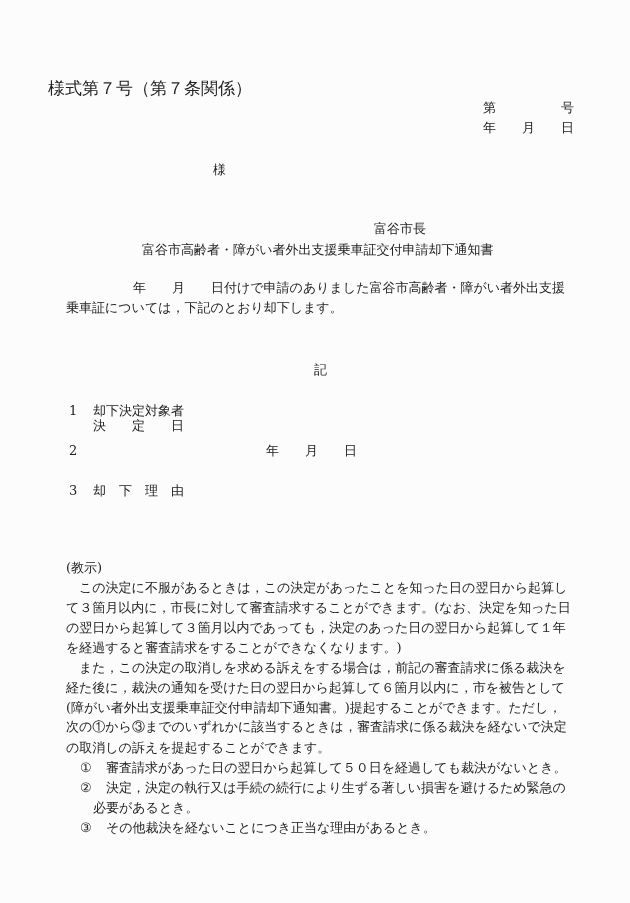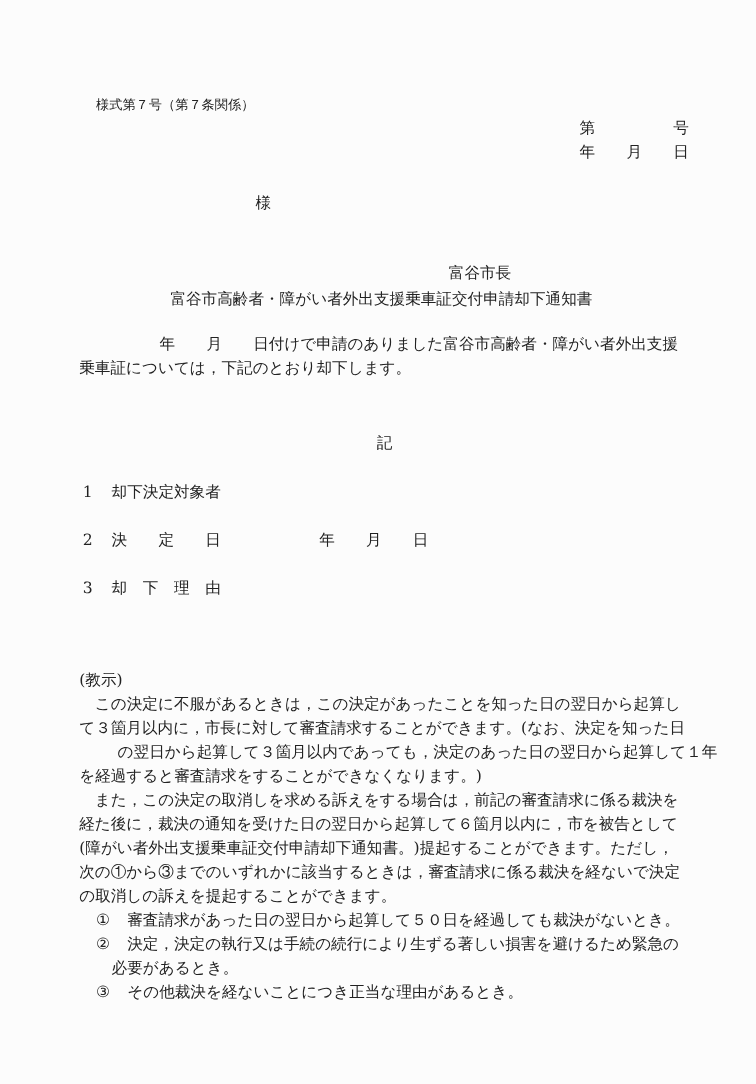--- a/index.html
+++ b/index.html
@@ -8,51 +8,51 @@
       background: #fcfcfc; color: #222;
       font-family: "DejaVu Serif", "Liberation Serif", serif;
       font-size: 13px;
     }
     .ln { position: absolute; white-space: pre; line-height: 16px; }
   </style>
 </head>
 <body>
 
 <div>
-  <div class="ln" style="left:80px;top:80px;font-size:11px;">様式第７号（第７条関係）</div>
+  <div class="ln" style="left:48px;top:80px;font-size:17px;">様式第７号（第７条関係）</div>
   <div class="ln" style="left:483px;top:100px;">第　　　　　号</div>
   <div class="ln" style="left:483px;top:120px;">年　　月　　日</div>
 
   <div class="ln" style="left:213px;top:162px;">様</div>
   <div class="ln" style="left:374px;top:221px;">富谷市長</div>
 
   <div class="ln" style="left:142px;top:242px;">富谷市高齢者・障がい者外出支援乗車証交付申請却下通知書</div>
 
   <div class="ln" style="left:133px;top:280px;">年　　月　　日付けで申請のありました富谷市高齢者・障がい者外出支援</div>
   <div class="ln" style="left:66px;top:300px;">乗車証については，下記のとおり却下します。</div>
 
   <div class="ln" style="left:314px;top:362px;">記</div>
 
   <div>
     <div class="ln" style="left:69px;top:403px;">1</div>
     <div class="ln" style="left:93px;top:403px;">却下決定対象者</div>
 
     <div class="ln" style="left:69px;top:443px;">2</div>
-    <div class="ln" style="left:93px;top:443px;text-align:center;">決　　定　　日</div>
+    <div class="ln" style="left:93px;top:418px;text-align:center;">決　　定　　日</div>
     <div class="ln" style="left:266px;top:443px;">年　　月　　日</div>
 
     <div class="ln" style="left:69px;top:483px;">3</div>
     <div class="ln" style="left:93px;top:483px;">却　下　理　由</div>
   </div>
 
   <div>
     <div class="ln" style="left:66px;top:560px;">(教示)</div>
     <div class="ln" style="left:66px;top:580px;">　この決定に不服があるときは，この決定があったことを知った日の翌日から起算し</div>
     <div class="ln" style="left:66px;top:600px;">て３箇月以内に，市長に対して審査請求することができます。(なお、決定を知った日</div>
-    <div class="ln" style="left:66px;top:620px;margin-left:32px;">の翌日から起算して３箇月以内であっても，決定のあった日の翌日から起算して１年</div>
+    <div class="ln" style="left:66px;top:620px;">の翌日から起算して３箇月以内であっても，決定のあった日の翌日から起算して１年</div>
     <div class="ln" style="left:66px;top:640px;text-align:right;">を経過すると審査請求をすることができなくなります。)</div>
     <div class="ln" style="left:66px;top:660px;">　また，この決定の取消しを求める訴えをする場合は，前記の審査請求に係る裁決を</div>
     <div class="ln" style="left:66px;top:680px;text-align:center;">経た後に，裁決の通知を受けた日の翌日から起算して６箇月以内に，市を被告として</div>
     <div class="ln" style="left:66px;top:700px;">(障がい者外出支援乗車証交付申請却下通知書。)提起することができます。ただし，</div>
     <div class="ln" style="left:66px;top:720px;font-family:Liberation Mono, monospace;">次の①から③までのいずれかに該当するときは，審査請求に係る裁決を経ないで決定</div>
     <div class="ln" style="left:66px;top:740px;">の取消しの訴えを提起することができます。</div>
 
     <div class="ln" style="left:80px;top:760px;">①</div>
     <div class="ln" style="left:106px;top:760px;">審査請求があった日の翌日から起算して５０日を経過しても裁決がないとき。</div>
     <div class="ln" style="left:80px;top:780px;">②</div>

